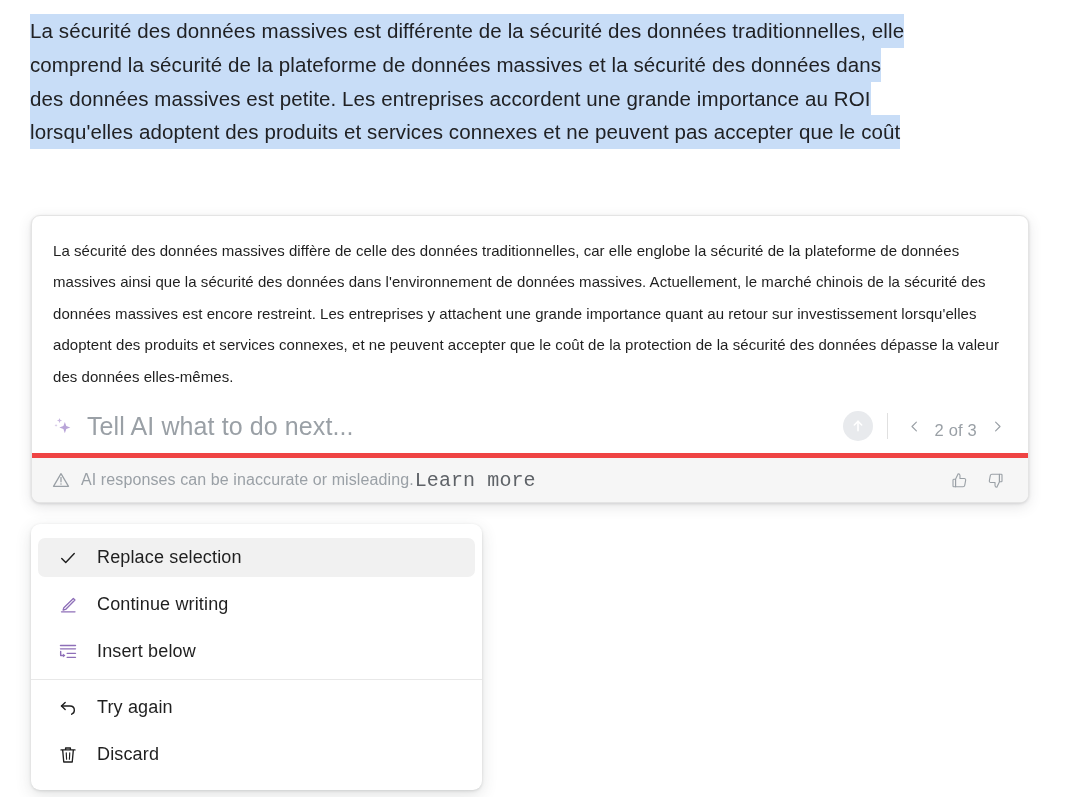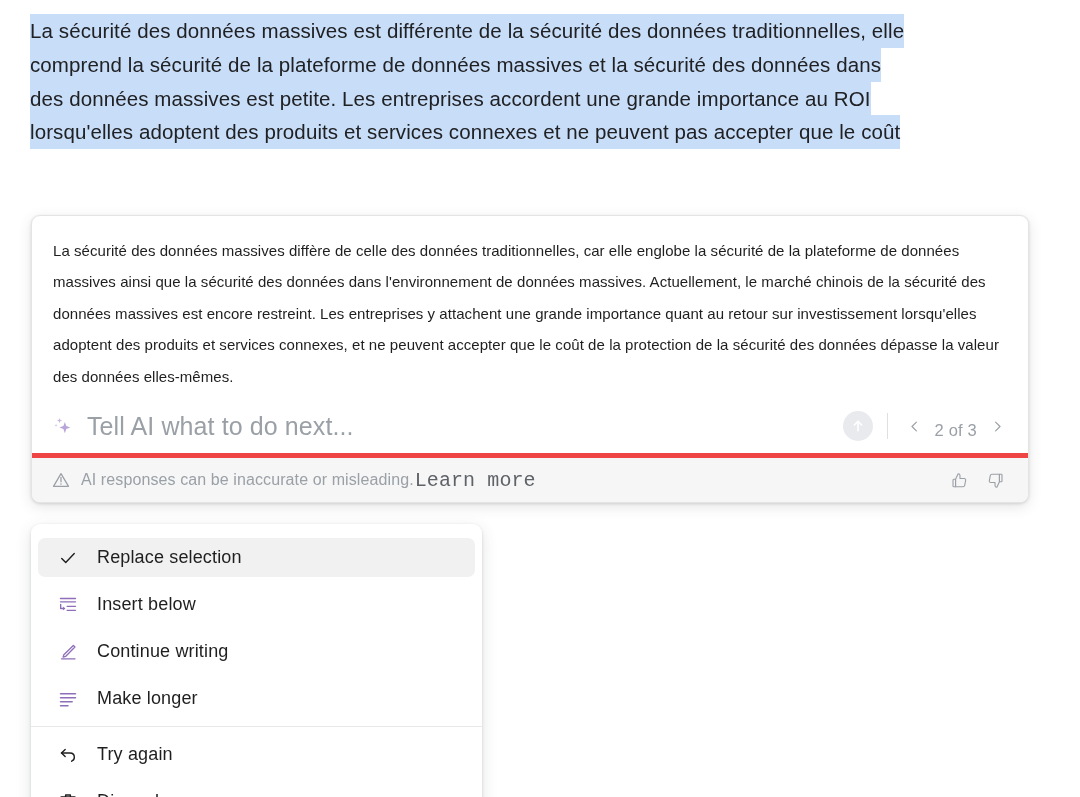--- a/index.html
+++ b/index.html
@@ -292,52 +292,41 @@
         <svg width="20" height="20" viewBox="0 0 24 24">
           <path d="M4.5 12.6 L9.3 17.4 L19.5 6.6" stroke="#1f1f1f" stroke-width="1.7" fill="none" stroke-linecap="round" stroke-linejoin="round"></path>
         </svg>
       </span>
       <span class="menu-label">Replace selection</span>
     </div>
 
     <div class="menu-item">
       <span class="menu-icon">
         <svg width="20" height="20" viewBox="0 0 24 24">
+          <path d="M18.4 4.2 L20.3 6.1 L9.1 17.3 L6.1 18.2 L7 15.2 Z" fill="none" stroke="#8e6fb8" stroke-width="1.6" stroke-linejoin="round"></path>
+          <path d="M4.2 20.2 L20.4 20.2" stroke="#8e6fb8" stroke-width="1.6" stroke-linecap="round"></path>
+        </svg>
+      </span>
+      <span class="menu-label">Continue writing</span>
+    </div>
+
+    <div class="menu-item">
+      <span class="menu-icon">
+        <svg width="20" height="20" viewBox="0 0 24 24">
           <path d="M3 4.2 L21 4.2" stroke="#8e6fb8" stroke-width="1.7" stroke-linecap="round"></path>
           <path d="M3 8.2 L21 8.2" stroke="#8e6fb8" stroke-width="1.7" stroke-linecap="round"></path>
           <path d="M11 13.6 L21 13.6" stroke="#8e6fb8" stroke-width="1.7" stroke-linecap="round"></path>
           <path d="M11 18.4 L21 18.4" stroke="#8e6fb8" stroke-width="1.7" stroke-linecap="round"></path>
           <path d="M3.2 11.4 L3.2 16.2 L7.8 16.2" stroke="#8e6fb8" stroke-width="1.7" fill="none" stroke-linecap="round" stroke-linejoin="round"></path>
           <path d="M5.9 13.9 L8.4 16.2 L5.9 18.5 Z" fill="#8e6fb8"></path>
         </svg>
       </span>
       <span class="menu-label">Insert below</span>
     </div>
 
-    <div class="menu-item">
-      <span class="menu-icon">
-        <svg width="20" height="20" viewBox="0 0 24 24">
-          <path d="M18.4 4.2 L20.3 6.1 L9.1 17.3 L6.1 18.2 L7 15.2 Z" fill="none" stroke="#8e6fb8" stroke-width="1.6" stroke-linejoin="round"></path>
-          <path d="M4.2 20.2 L20.4 20.2" stroke="#8e6fb8" stroke-width="1.6" stroke-linecap="round"></path>
-        </svg>
-      </span>
-      <span class="menu-label">Continue writing</span>
-    </div>
-
-    <div class="menu-item">
-      <span class="menu-icon">
-        <svg width="20" height="20" viewBox="0 0 24 24">
-          <path d="M3 5.6 L21 5.6" stroke="#8e6fb8" stroke-width="1.8" stroke-linecap="round"></path>
-          <path d="M3 10.4 L21 10.4" stroke="#8e6fb8" stroke-width="1.8" stroke-linecap="round"></path>
-          <path d="M3 15.2 L17 15.2" stroke="#8e6fb8" stroke-width="1.8" stroke-linecap="round"></path>
-          <path d="M3 20 L12 20" stroke="#8e6fb8" stroke-width="1.8" stroke-linecap="round"></path>
-        </svg>
-      </span>
-      <span class="menu-label">Make longer</span>
-    </div>
 
     <div class="menu-sep"></div>
 
     <div class="menu-item">
       <span class="menu-icon">
         <svg width="20" height="20" viewBox="0 0 24 24">
           <path d="M8.6 5.4 L4.2 9.6 L8.6 13.8" stroke="#1f1f1f" stroke-width="1.7" fill="none" stroke-linecap="round" stroke-linejoin="round"></path>
           <path d="M4.2 9.6 L14.4 9.6 C17.4 9.6 19.6 11.8 19.6 14.8 C19.6 17.1 18.3 18.8 16.4 19.4" stroke="#1f1f1f" stroke-width="1.7" fill="none" stroke-linecap="round"></path>
         </svg>
       </span>

